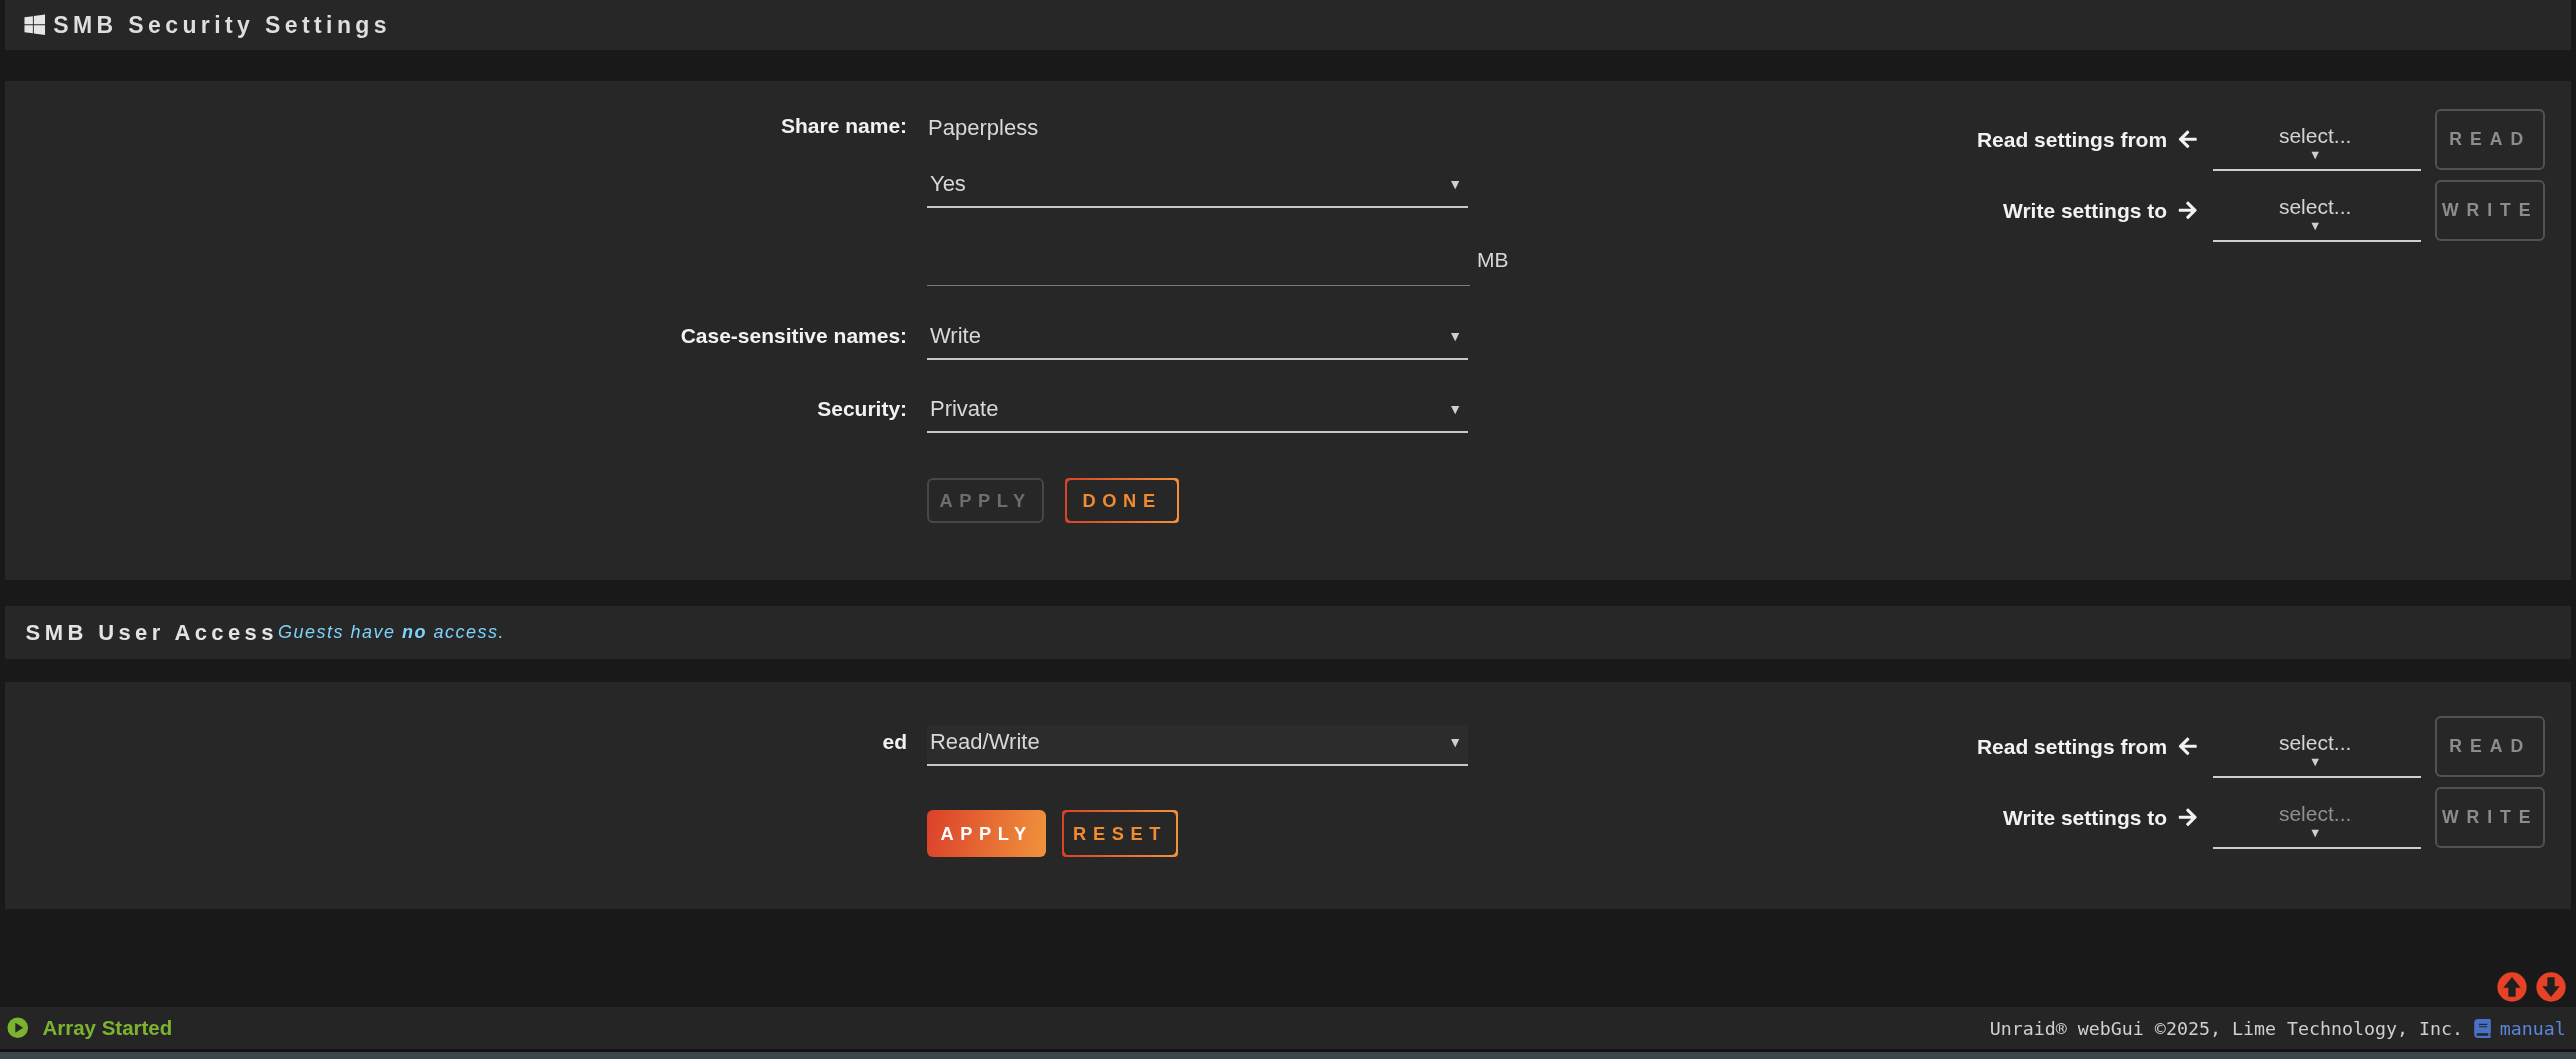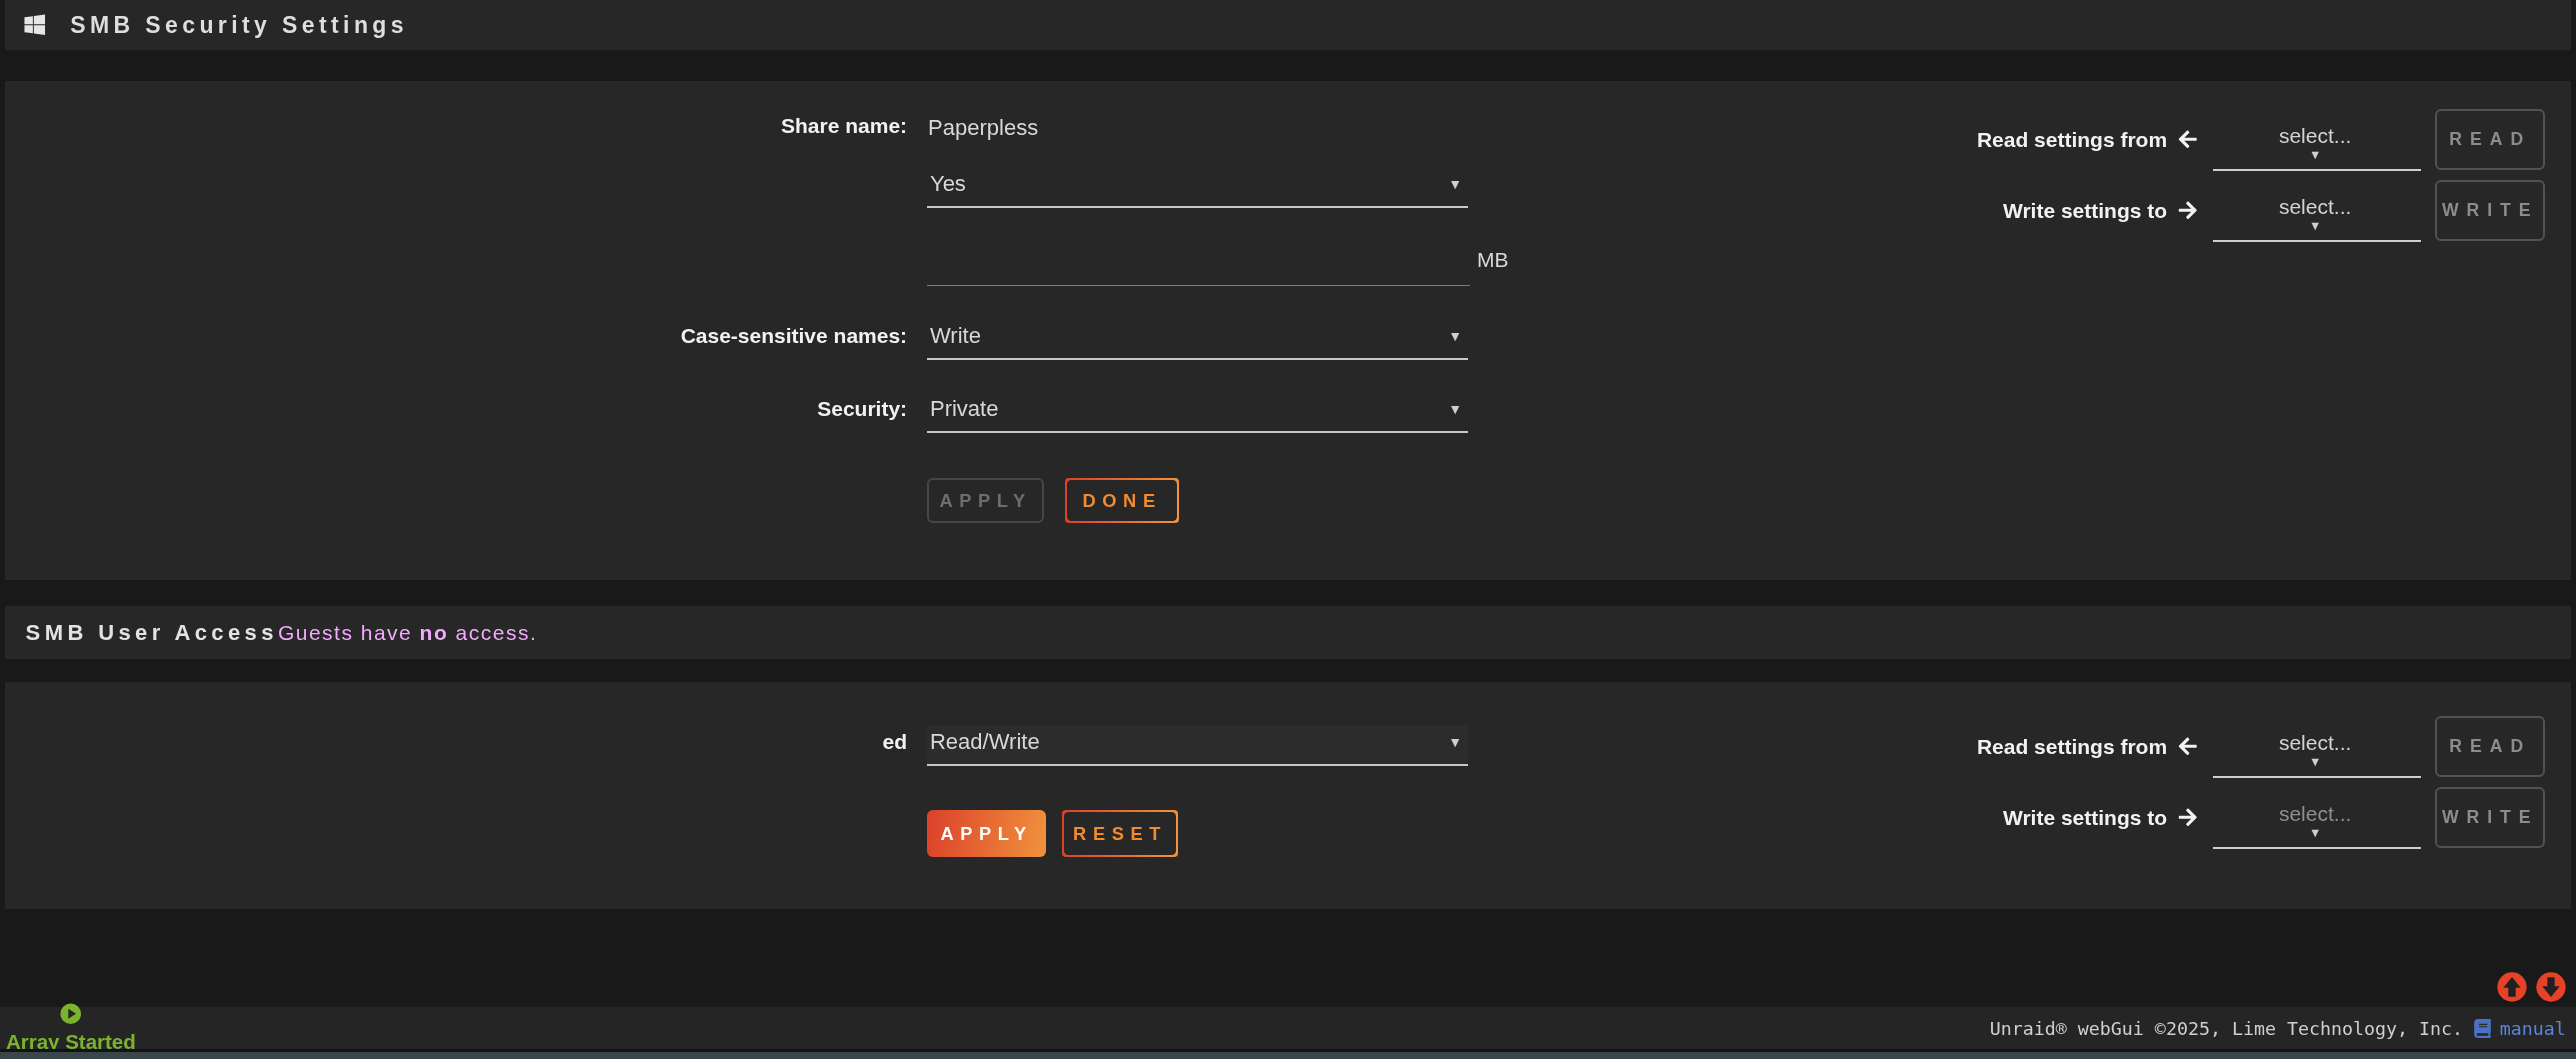--- a/index.html
+++ b/index.html
@@ -11,32 +11,32 @@
     color:#e8e8e8;
     overflow:hidden;
   }
   
   .titlebar {
     position:absolute; left:5.1px; right:5.1px; top:0; height:50px;
     background:#272727; display:flex; align-items:center; padding-left:17.6px;
   }
   .titlebar .win-icon { width:23.5px; height:23.5px; display:flex; }
   .titlebar .title {
-    margin-left:24px; font-size:23px; font-weight:600; letter-spacing:4.4px; color:#dedede;
+    margin-left:7px; font-size:23px; font-weight:600; letter-spacing:4.4px; color:#dedede;
   }
   .panel { position:absolute; left:5.1px; right:5.1px; background:#272727; }
   #panel-security { top:81px; height:499px; }
   #panel-useraccess { top:682px; height:227px; }
   .section-strip {
     position:absolute; left:5.1px; right:5.1px; top:606px; height:53px;
     background:#272727; display:flex; align-items:center;
     justify-content:flex-start; padding:0 23.5px 0 20.5px;
   }
   .section-title { font-size:22px; font-weight:600; letter-spacing:4.4px; color:#e3e3e3; }
-  .section-note { font-size:21px; letter-spacing:1.5px; color:#f0abfc; }
+  .section-note { font-size:18px; font-style:italic; letter-spacing:1.5px; color:#7dd3fc; }
   .section-note b { font-weight:bold; }
 
   
   .flabel {
     position:absolute; left:0; width:902px; text-align:right;
     font-size:21px; font-weight:bold; color:#f2f2f2; white-space:nowrap;
   }
   .fvalue { position:absolute; left:923px; font-size:22px; color:#d8d8d8; }
   .sel {
     position:absolute; left:922px; width:541px;
@@ -94,21 +94,21 @@
   .io-btn { width:110px; height:61px; }
 
   
   .scroll-arrows { position:absolute; left:2496px; top:971px; display:flex; gap:6.6px; }
   .scroll-btn { width:32px; height:32px; cursor:pointer; display:flex; }
   .footerbar {
     position:absolute; left:0; right:0; top:1007px; height:42px;
     background:#252525; display:flex; align-items:center;
     justify-content:space-between; padding:0 10.3px 0 5.9px;
   }
-  .array-status { display:flex; align-items:center; gap:5px;flex-direction:column; }
+  .array-status { display:flex; align-items:center; gap:13px; }
   .array-status .txt { font-size:20.5px; font-weight:bold; color:#7cb32e; }
   .copyright-wrap { display:flex; align-items:center; gap:10.3px; }
   .copyright { font-family:"DejaVu Sans Mono", monospace; font-size:18.3px; color:#cfcfcf; }
   .manual-link {
     display:flex; align-items:center; gap:7.3px; text-decoration:none; cursor:pointer;
     font-family:"DejaVu Sans Mono", monospace; font-size:18.3px; color:#5a86d8;
   }
   .bottom-line { position:absolute; left:0; right:0; top:1049px; height:2.9px; background:#111416; }
   .bottom-strip { position:absolute; left:0; right:0; top:1052px; height:7.3px; background:#3a4649; }
 </style>

